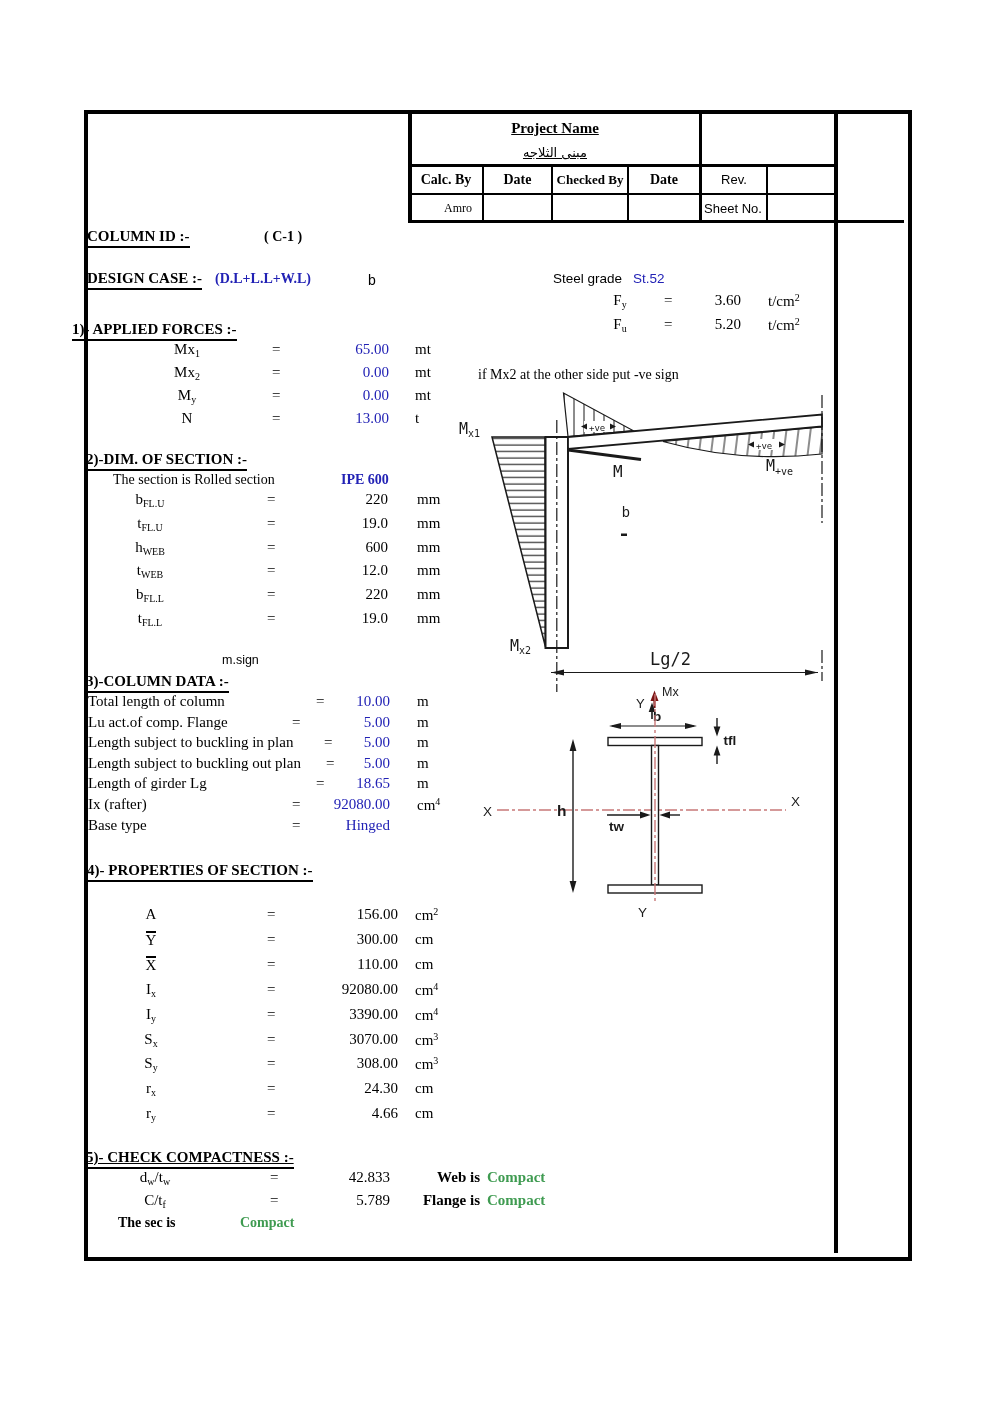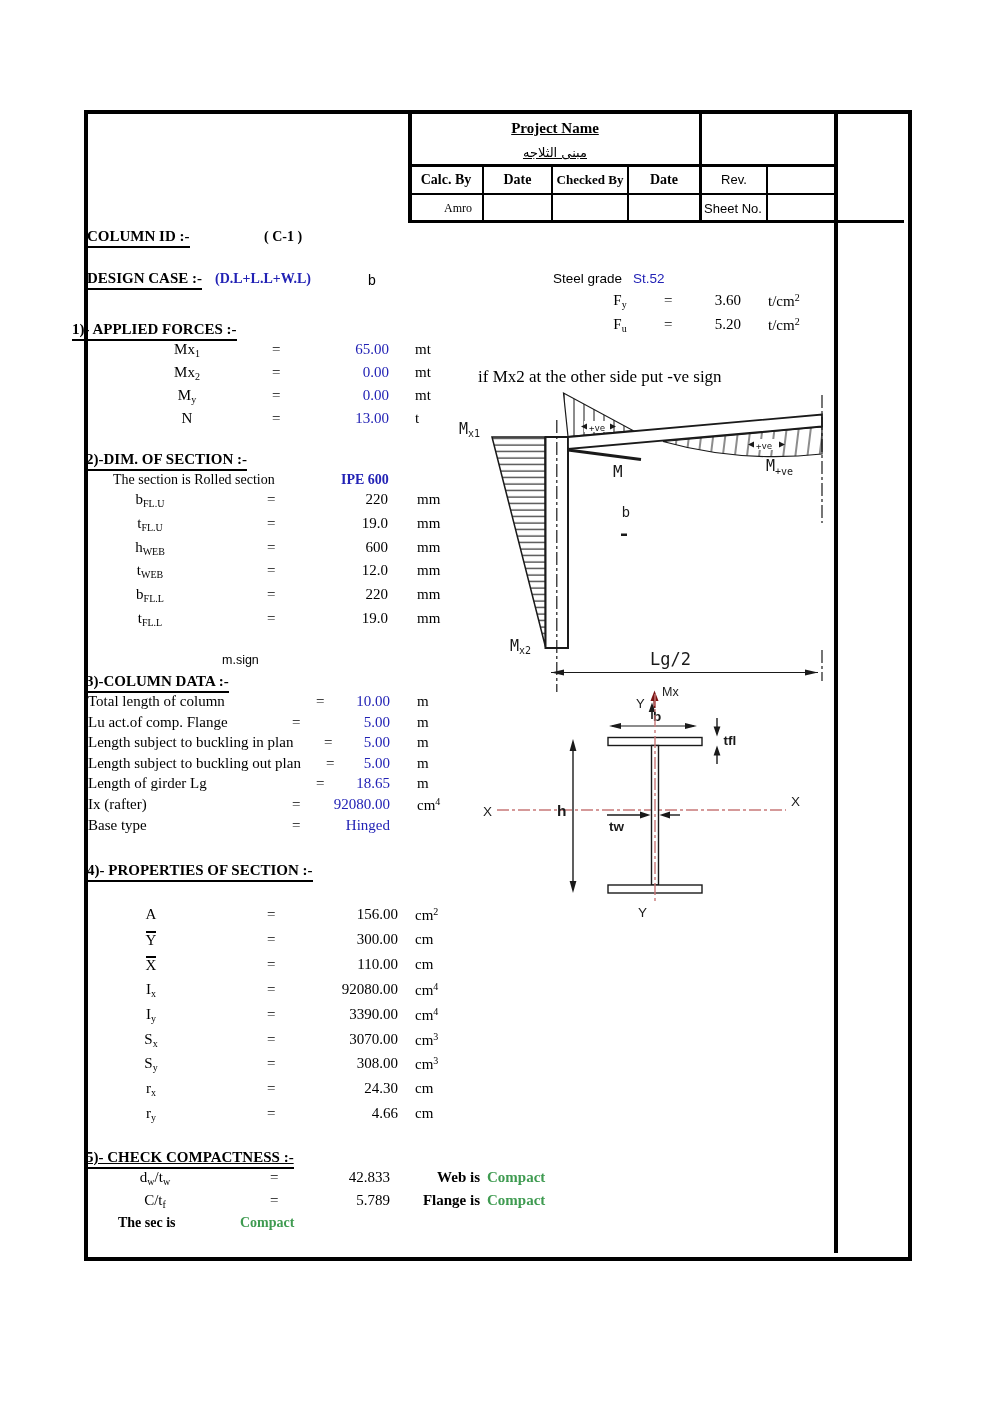--- a/index.html
+++ b/index.html
@@ -65,21 +65,21 @@
   <div class="abs serif15 bold" style="left:264px;top:229px;">( C-1 )</div>
 
   <div class="h-title" style="left:87px;top:270px;">DESIGN CASE :-</div>
   <div class="abs serif15 bold blue" style="left:215px;top:271px;">(D.L+L.L+W.L)</div>
   <div class="abs sans" style="left:368px;top:272px;font-size:14px;">b</div>
 
   <div class="abs sans" style="left:553px;top:271px;font-size:13.5px;">Steel grade</div>
   <div class="abs sans blue" style="left:633px;top:271px;font-size:13.5px;">St.52</div>
 
   <div class="h-title" style="left:72px;top:321px;">1)- APPLIED FORCES :-</div>
-  <div class="abs" style="left:478px;top:367px;font-size:17px;">if Mx2 at the other side put -ve sign</div>
+  <div class="abs" style="left:478px;top:367px;font-size:14px;">if Mx2 at the other side put -ve sign</div>
 
   <div class="h-title" style="left:86px;top:451px;">2)-DIM. OF SECTION :-</div>
   <div class="abs serif15" style="left:113px;top:472px;">The section is Rolled section</div>
   <div class="abs serif15 bold blue" style="left:341px;top:472px;">IPE 600</div>
   <div class="abs sans" style="left:222px;top:653px;font-size:12.5px;">m.sign</div>
 
   <div class="h-title" style="left:86px;top:673px;">3)-COLUMN DATA :-</div>
   <div class="h-title" style="left:87px;top:862px;">4)- PROPERTIES OF SECTION :-</div>
   <div class="h-title" style="left:86px;top:1149px;text-decoration:underline;">5)- CHECK COMPACTNESS :-</div>
 

